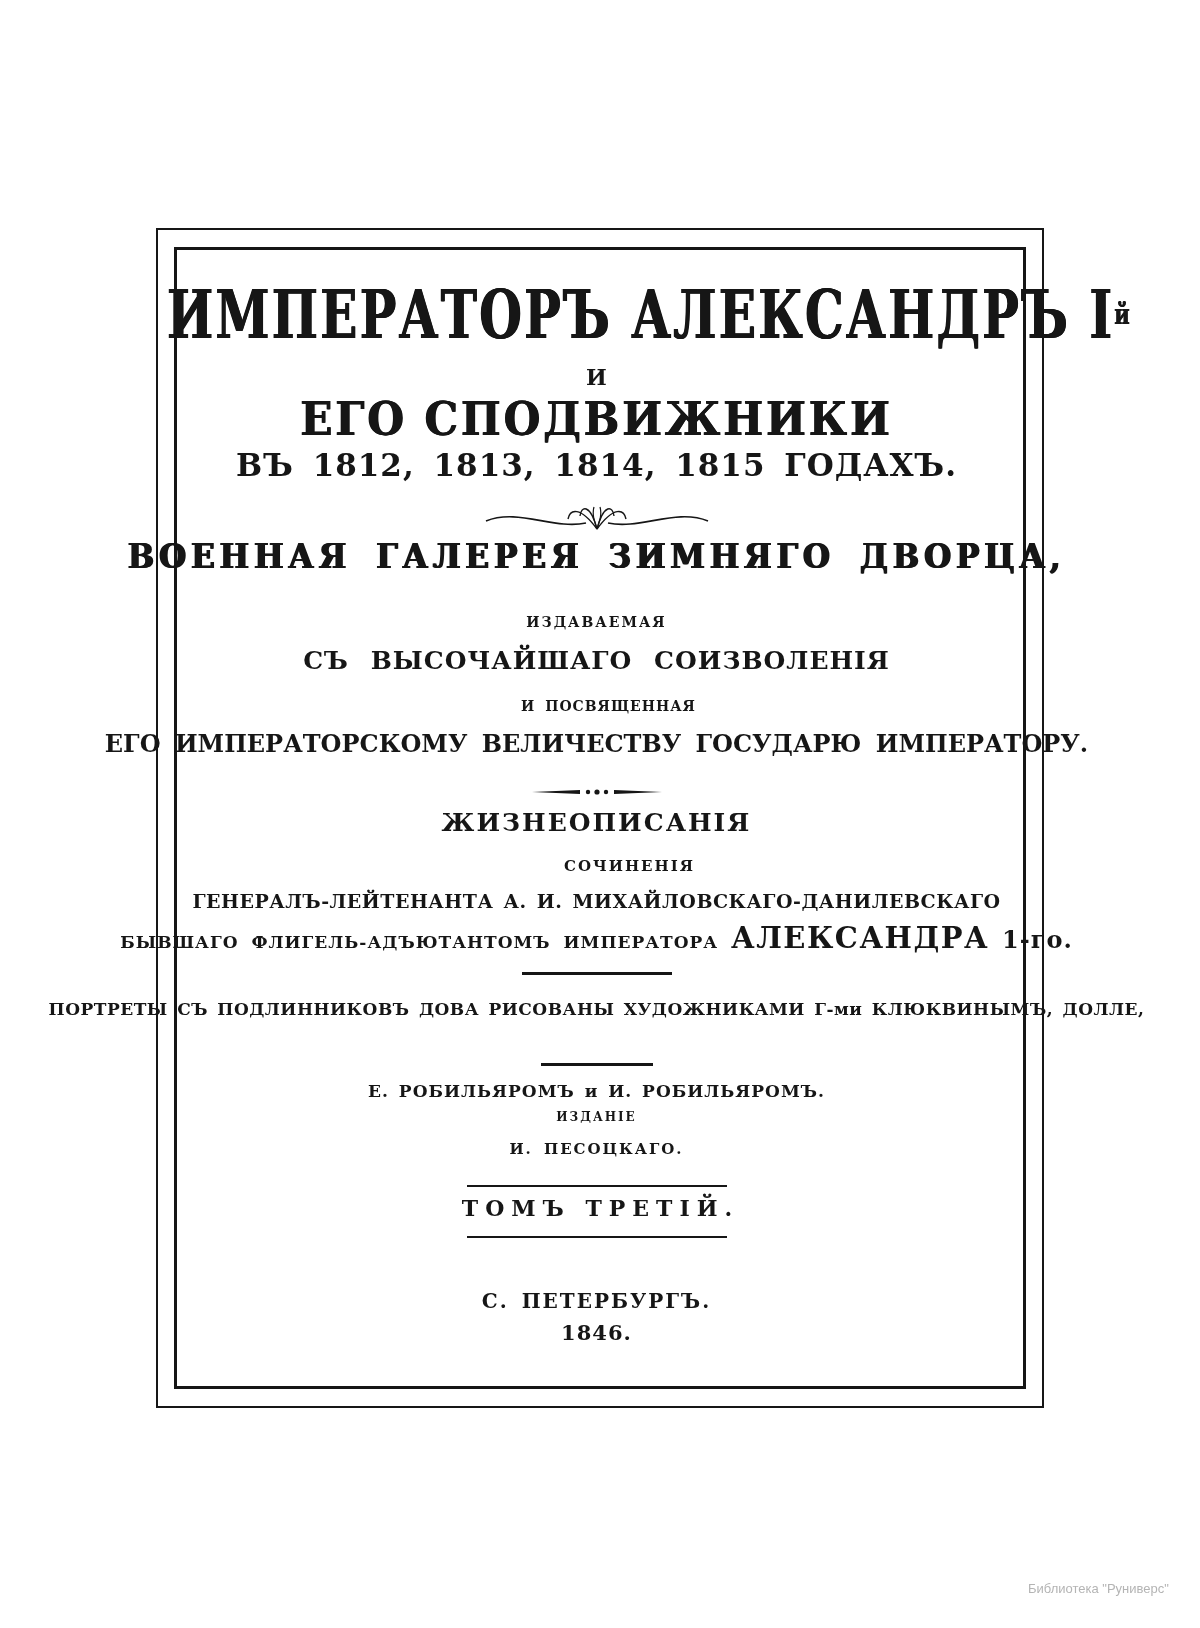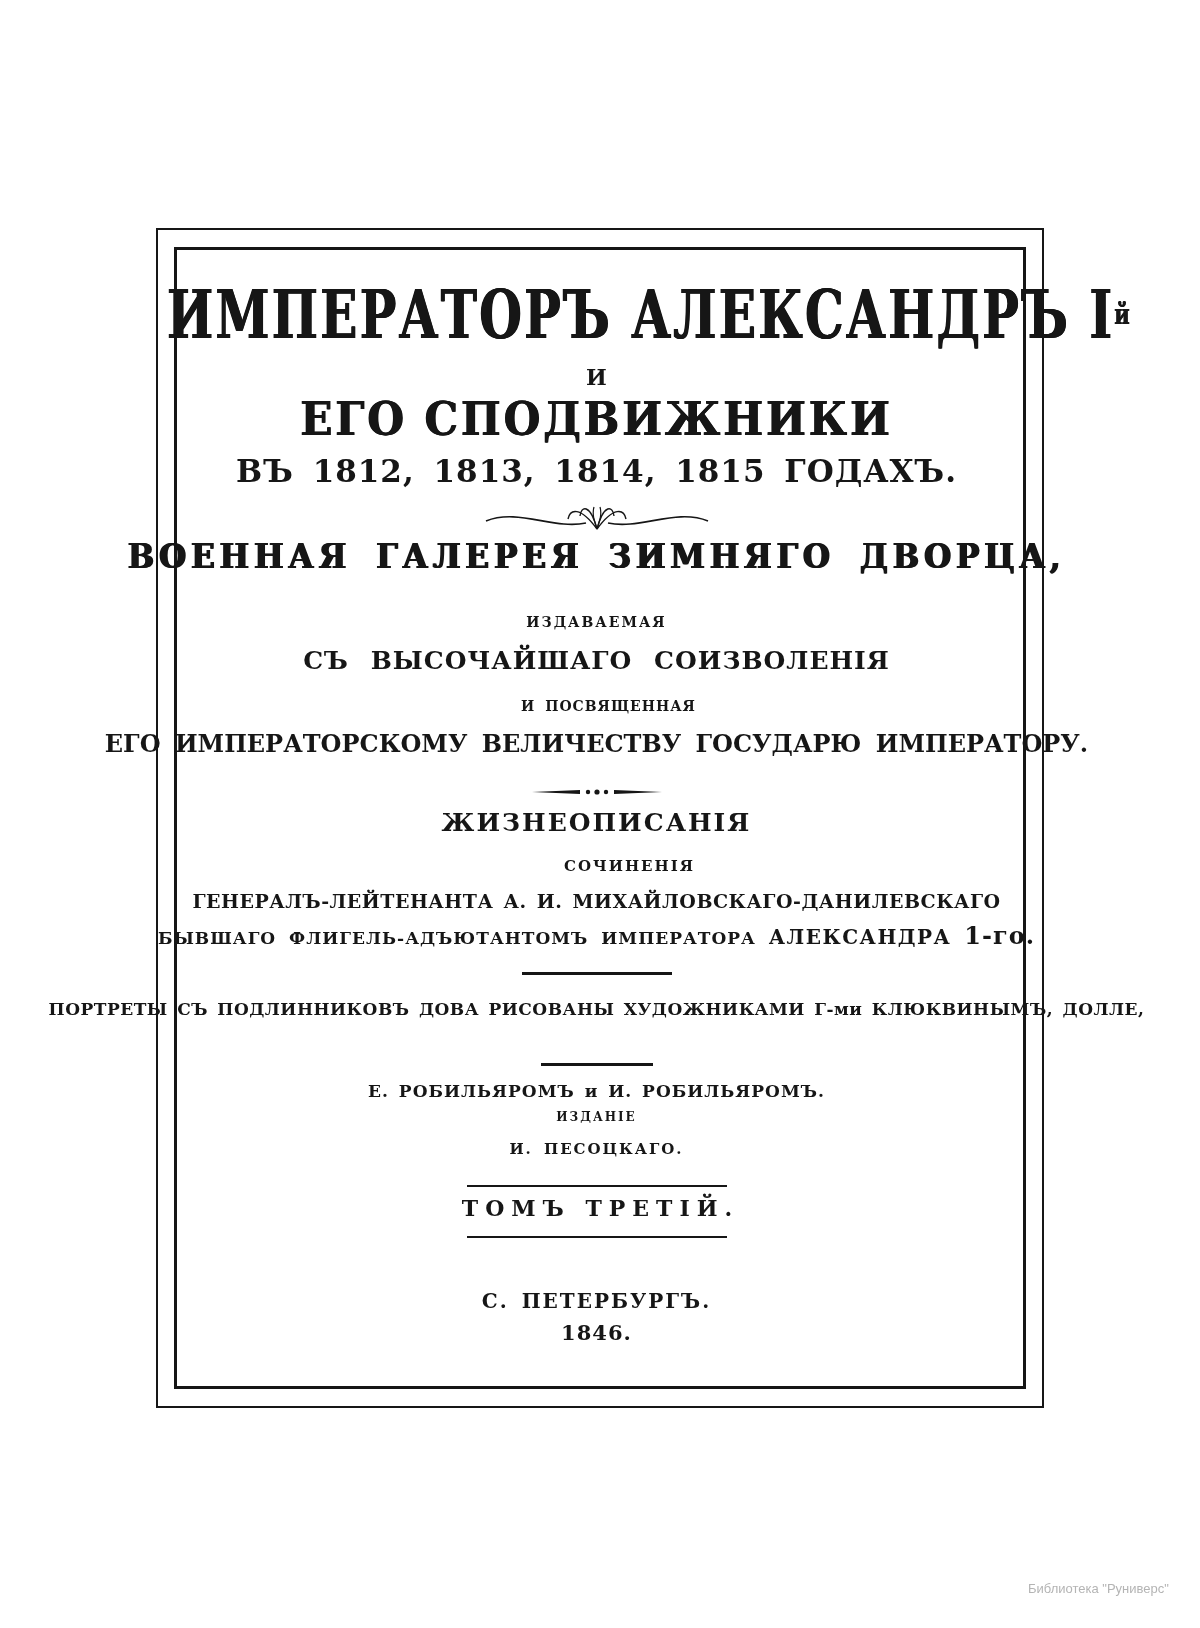--- a/index.html
+++ b/index.html
@@ -34,37 +34,37 @@
     transform:scaleX(0.72);transform-origin:50% 50%;
     text-shadow:0.6px 0 var(--ink),-0.6px 0 var(--ink);
   }
   .main-title sup{font-size:0.42em;vertical-align:14px;letter-spacing:0;}
   .conjunction{top:366px;font-size:22px;}
   .subtitle{
     top:396px;font-size:46px;letter-spacing:3px;
     transform:scaleX(0.92);transform-origin:50% 50%;
     text-shadow:0.5px 0 var(--ink),-0.5px 0 var(--ink);
   }
-  .years{top:450px;font-size:31px;word-spacing:7px;letter-spacing:1px;margin-top:6px;}
+  .years{top:450px;font-size:31px;word-spacing:7px;letter-spacing:1px;}
   .ornament-flourish{top:500px;}
   .gallery{
     top:540px;font-size:33px;letter-spacing:5px;word-spacing:10px;
     transform:scaleX(0.95);transform-origin:50% 50%;
     text-shadow:0.8px 0 var(--ink),-0.8px 0 var(--ink);
   }
   .issued{top:615px;font-size:14px;letter-spacing:2px;}
   .permission{top:648px;font-size:25px;word-spacing:12px;letter-spacing:1px;}
   .dedicated{top:699px;font-size:14px;letter-spacing:1px;word-spacing:4px;margin-left:12px;}
   .dedication{top:732px;font-size:24px;word-spacing:6px;}
   .ornament-divider{top:782px;}
   .biographies{top:810px;font-size:25px;letter-spacing:2px;}
   .composed{top:859px;font-size:15px;letter-spacing:2px;margin-left:33px;}
   .author{top:892px;font-size:19px;letter-spacing:0.5px;word-spacing:3px;}
   .author-role{top:924px;font-size:17px;letter-spacing:1px;word-spacing:6px;}
-  .author-role .emph{font-size:20px;letter-spacing:1.5px;}
+  .author-role .emph{font-size:29px;letter-spacing:1.5px;}
   .author-role .suff{font-size:24px;margin-top:12px;}
   .portraits1{top:1001px;font-size:17px;letter-spacing:0.5px;word-spacing:3px;}
   .portraits2{top:1083px;font-size:17px;letter-spacing:1px;word-spacing:3px;}
   .edition{top:1111px;font-size:12px;letter-spacing:2px;}
   .publisher{top:1142px;font-size:15px;letter-spacing:2px;word-spacing:4px;}
   .volume{top:1197px;font-size:22px;letter-spacing:7px;padding-left:8px;}
   .city{top:1291px;font-size:20px;letter-spacing:2px;word-spacing:4px;}
   .year{top:1322px;font-size:21px;letter-spacing:1px;}
   .rule{
     position:absolute;left:50%;transform:translateX(-50%);

